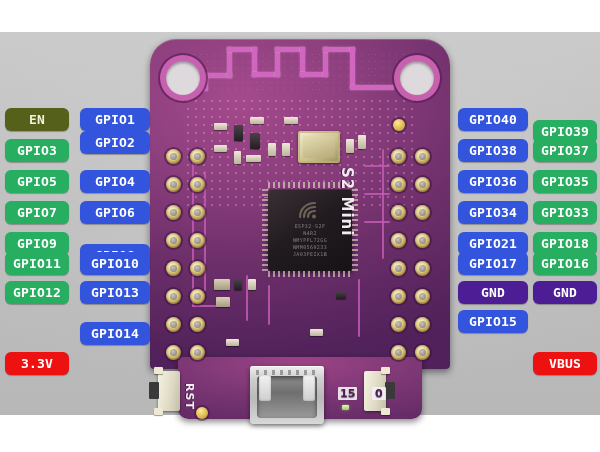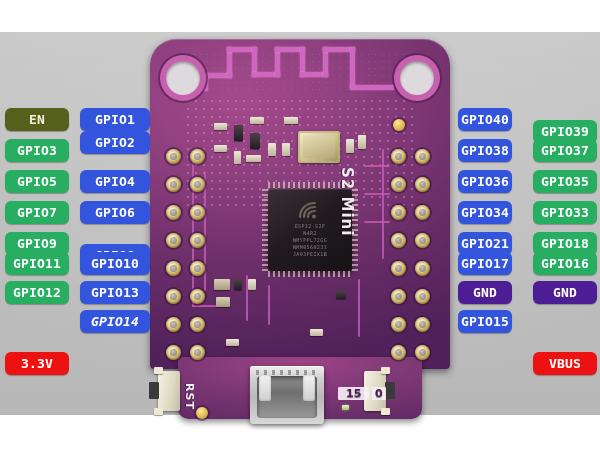--- a/index.html
+++ b/index.html
@@ -30,21 +30,21 @@
     white-space:nowrap;
   }
   .pill.blue{background:#3355dd;}
   .pill.green{background:#27ae60;}
   .pill.black{background:#4c1d95;}
   .pill.red{background:#ee1111;margin-top:42px;}
   .pill.olive{background:#55611a;color:#f2f0d8;}
 
   .col-l1{left:5px;width:64px;}
   .col-l2{left:80px;width:70px;}
-  .col-r1{left:458px;width:54px;}
+  .col-r1{left:458px;width:70px;}
   .col-r2{left:533px;width:64px;}
 
   
   #board-wrap{position:absolute;left:0;top:32px;width:600px;height:383px;}
   #board{
     position:absolute;left:150px;top:7px;width:300px;height:370px;
   }
   .pcb{
     position:absolute;left:0;top:0;width:300px;height:330px;
     background:
@@ -182,21 +182,21 @@
   
   .silk{
     position:absolute;color:#f6eef5;font-size:11px;font-weight:bold;
     font-family:"DejaVu Sans","Liberation Sans",sans-serif;
     text-shadow:0 1px 1px rgba(0,0,0,.55);
   }
   #silk-rst{
     left:46px;top:344px;transform:rotate(90deg);transform-origin:left top;
     letter-spacing:1px;
   }
-  #silk-15{left:188px;top:348px;background:rgba(245,238,245,.92);color:#4a1f52;padding:0 8px;border-radius:1px;}
+  #silk-15{left:188px;top:348px;background:rgba(245,238,245,.92);color:#4a1f52;padding:0 2px;border-radius:1px;}
   #silk-0{left:222px;top:348px;background:rgba(245,238,245,.92);color:#4a1f52;padding:0 3px;border-radius:1px;}
 
   .led{position:absolute;width:7px;height:5px;border-radius:1px;background:linear-gradient(180deg,#e8f7c8,#9fc46a);box-shadow:0 0 3px rgba(160,220,100,.6);}
 </style>
 </head>
 <body>
 
 <div id="stage">
 
   <div id="photo-bg"></div>
@@ -433,21 +433,21 @@
   </div>
 
   <div>
     <div class="pill blue col-l2" style="top:108px;">GPIO1</div>
     <div class="pill blue col-l2" style="top:131px;">GPIO2</div>
     <div class="pill blue col-l2" style="top:170px;">GPIO4</div>
     <div class="pill blue col-l2" style="top:201px;">GPIO6</div>
     <div class="pill blue col-l2" style="top:244px;">GPIO8</div>
     <div class="pill blue col-l2" style="top:252px;">GPIO10</div>
     <div class="pill blue col-l2" style="top:281px;">GPIO13</div>
-    <div class="pill blue col-l2" style="top:310px;font-style:italic;">GPIO14</div>
+    <div class="pill blue col-l2" style="top:322px;">GPIO14</div>
   </div>
 
   <div>
     <div class="pill blue  col-r1" style="top:108px;">GPIO40</div>
     <div class="pill blue  col-r1" style="top:139px;">GPIO38</div>
     <div class="pill blue  col-r1" style="top:170px;">GPIO36</div>
     <div class="pill blue  col-r1" style="top:201px;">GPIO34</div>
     <div class="pill blue  col-r1" style="top:232px;">GPIO21</div>
     <div class="pill blue  col-r1" style="top:252px;">GPIO17</div>
     <div class="pill black col-r1" style="top:281px;">GND</div>

